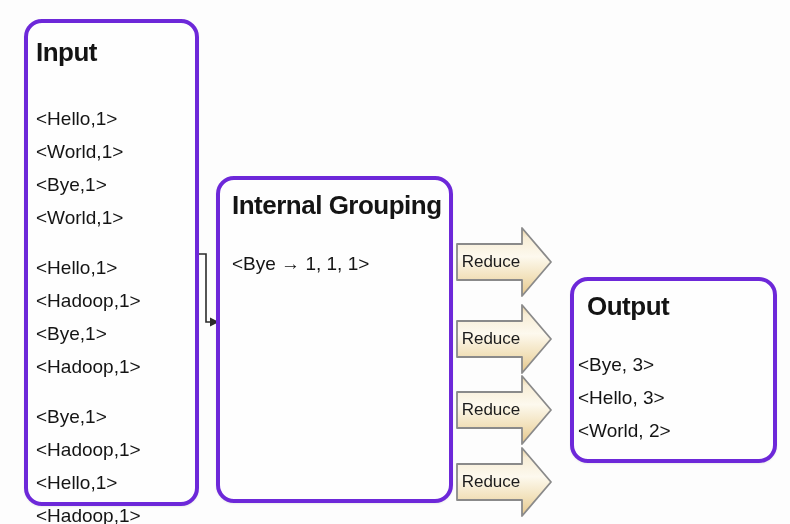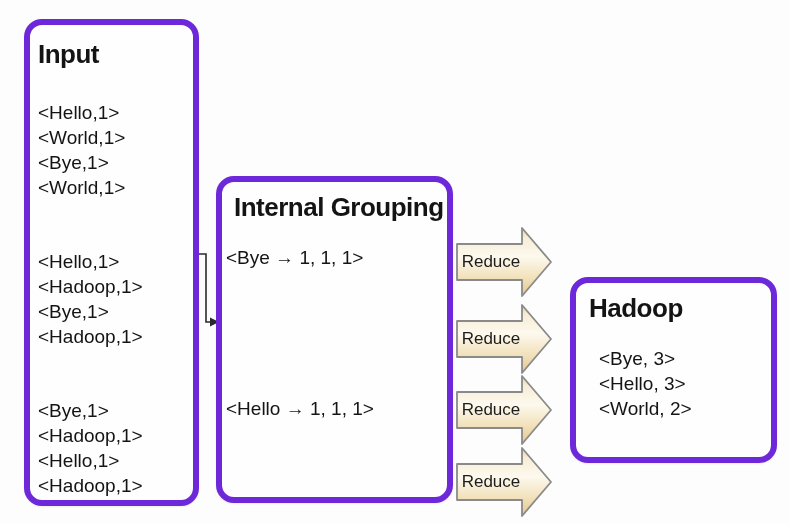--- a/index.html
+++ b/index.html
@@ -12,41 +12,42 @@
   .stage {
     position: relative;
     width: 790px;
     height: 524px;
     background: #fdfdfd;
     overflow: hidden;
   }
   .box {
     position: absolute;
     background: #fefefe;
-    border: 6px solid #6d28d9;
+    border: 4px solid #6d28d9;
     border-radius: 18px;
     box-shadow: 0 1px 2px rgba(0,0,0,0.07);
     box-sizing: border-box;
   }
   .box h2 {
     position: absolute;
     margin: 0;
     font-size: 26px;
     font-weight: bold;
     letter-spacing: -0.5px;
     white-space: nowrap;
   }
   .kv-line, .grp-row, .out-row {
     font-size: 19px;
     line-height: 25px;
     white-space: nowrap;
+    margin-top: 8px;
   }
   .kv-group { position: absolute; left: 8px; }
-  .grp-row  { position: absolute; left: 4px; height: 24px; line-height: 24px; }
-  .out-rows { position: absolute; left: 23px; }
+  .grp-row  { position: absolute; left: 12px; height: 24px; line-height: 24px; }
+  .out-rows { position: absolute; left: 4px; }
 
   
   .input-box    { left: 24px;  top: 19px;  width: 175px; height: 487px; }
   .input-box h2 { left: 8px;   top: 14px; }
   .kv-group.g1  { top: 75px; }
   .kv-group.g2  { top: 224px; }
   .kv-group.g3  { top: 373px; }
 
   
   .grouping-box    { left: 216px; top: 176px; width: 237px; height: 327px; padding-left: 9px; }
@@ -133,21 +134,20 @@
   </section>
 
   <svg class="connector-layer" width="790" height="524" viewBox="0 0 790 524">
     <path d="M199,254 L206,254 L206,322 L211,322" fill="none" stroke="#2b2b2b" stroke-width="1.6"></path>
     <polygon points="210,317.5 219,322 210,326.5" fill="#2b2b2b"></polygon>
   </svg>
 
   <section class="box grouping-box">
     <h2>Internal Grouping</h2>
     <div class="grp-row r0">&lt;Bye → 1, 1, 1&gt;</div>
-    <div class="grp-row r2">&lt;Hello → 1, 1, 1&gt;</div>
   </section>
 
   <div class="reduce-arrow a0">
     <svg width="96" height="70" viewBox="0 0 96 70">
       <polygon points="1,17 66,17 66,1 95,35 66,69 66,53 1,53" fill="url(#arrowGrad)" stroke="#8a8a8a" stroke-width="1.8" stroke-linejoin="round"></polygon>
     </svg>
     <span class="label">Reduce</span>
   </div>
   <div class="reduce-arrow a1">
     <svg width="96" height="70" viewBox="0 0 96 70">
@@ -162,21 +162,21 @@
     <span class="label">Reduce</span>
   </div>
   <div class="reduce-arrow a3">
     <svg width="96" height="70" viewBox="0 0 96 70">
       <polygon points="1,17 66,17 66,1 95,35 66,69 66,53 1,53" fill="url(#arrowGrad)" stroke="#8a8a8a" stroke-width="1.8" stroke-linejoin="round"></polygon>
     </svg>
     <span class="label">Reduce</span>
   </div>
 
   <section class="box output-box">
-    <h2>Hadoop</h2>
+    <h2>Output</h2>
     <div class="out-rows">
       <div class="out-row">&lt;Bye, 3&gt;</div>
       <div class="out-row">&lt;Hello, 3&gt;</div>
       <div class="out-row">&lt;World, 2&gt;</div>
     </div>
   </section>
 
 </div>
 
 </body></html>

